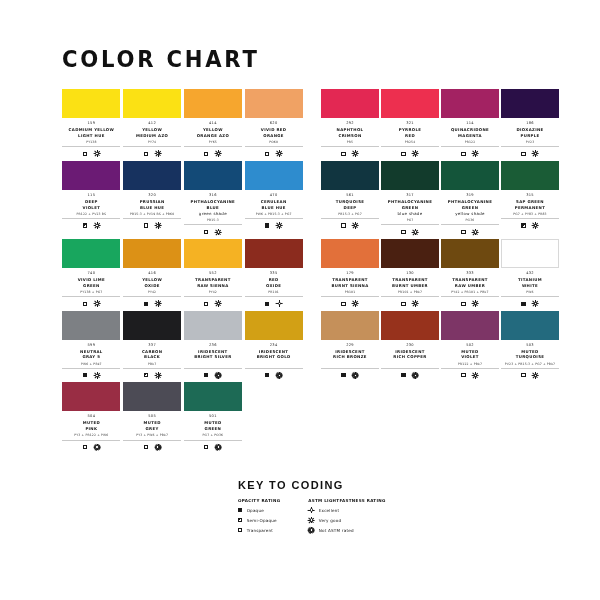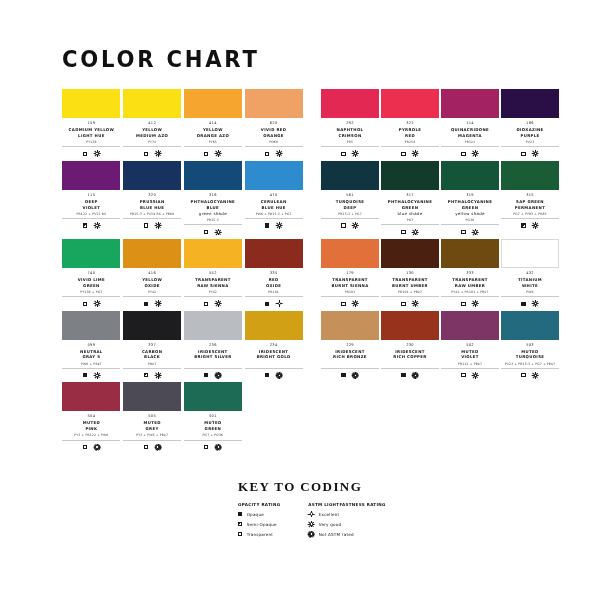--- a/index.html
+++ b/index.html
@@ -182,23 +182,23 @@
     font-size: 11px;
     letter-spacing: 1.6px;
     color: #111111;
     margin-top: 3px;
     transform: scaleX(0.9);
     transform-origin: left center;
   }
 
   .key-block { padding-top: 2px; }
   .key-title {
-    font-family: Liberation Serif, serif;
+    font-family: Liberation Sans, sans-serif;
     font-weight: bold;
-    font-size: 13px;
+    font-size: 11px;
     letter-spacing: 1.4px;
     color: #111111;
     margin-bottom: 7px;
   }
   .key-cols {
     display: flex;
     gap: 28px;
   }
   .key-col-title {
     font-family: "DejaVu Sans", sans-serif;

